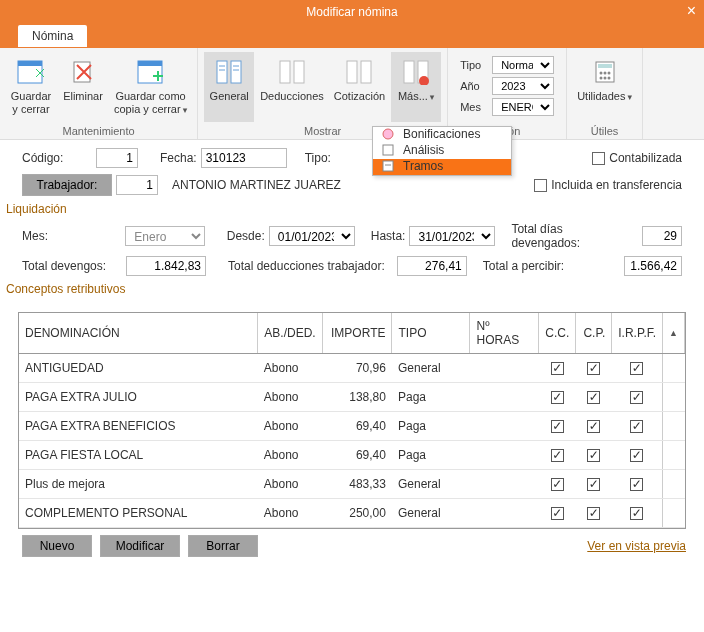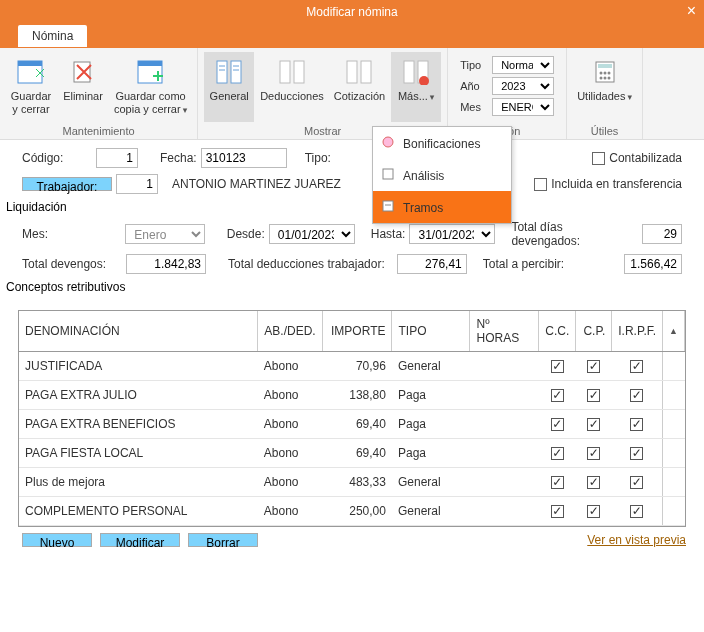--- a/index.html
+++ b/index.html
@@ -14,32 +14,32 @@
 .rbtn { display: flex; flex-direction: column; align-items: center; justify-content: flex-start; padding: 4px 4px 0 4px; cursor: pointer; text-align: center; line-height: 1.15; min-width: 50px; height: 70px; }
 .rbtn.sel { background: #dcdcdc; }
 .rbtn .ic { width: 32px; height: 32px; display: flex; align-items: center; justify-content: center; }
 .rbtn .lbl { font-size: 11px; margin-top: 2px; white-space: pre-line; }
 .rgroup .gname { font-size: 11px; color: #666; margin-top: auto; }
 .kvs { display: flex; flex-direction: column; gap: 3px; padding: 4px 6px; font-size: 11px; justify-content: center; }
 .kv { display: flex; align-items: center; gap: 4px; }
 .kv label { width: 28px; }
 .kv select, .kv .sel2 { font-size: 11px; border: 1px solid #bbb; padding: 1px 4px; height: 18px; background: #fff; }
 .dropdown { position: absolute; left: 372px; top: 126px; width: 140px; background: #fff; border: 1px solid #bbb; box-shadow: 2px 2px 4px rgba(0,0,0,0.15); z-index: 50; }
-.dropdown .ditem { display: flex; align-items: flex-end; gap: 6px; padding: 8px 8px; font-size: 12px; cursor: pointer; }
+.dropdown .ditem { display: flex; align-items: flex-start; gap: 6px; padding: 0 8px; font-size: 12px; cursor: pointer; }
 .dropdown .ditem.hover { background: #f97316; }
 .dropdown .dic { width: 16px; height: 16px; }
 .form { padding: 8px 22px 6px 22px; }
 .row { display: flex; align-items: center; gap: 4px; margin-bottom: 6px; font-size: 12px; }
 .row label { }
 .inp { border: 1px solid #bbb; background: #fff; padding: 2px 4px; font-size: 12px; text-align: right; height: 20px; }
 .inp.l { text-align: left; }
-.btn { border: 1px solid #aaa; background: #7dd3fc; padding: 2px 0; font-size: 12px; cursor: pointer; height: 14px; }
+.btn { border: 1px solid #aaa; background: #a3a3a3; padding: 2px 0; font-size: 12px; cursor: pointer; height: 22px; }
 .cbx { display: flex; align-items: center; gap: 4px; }
 .cbox { width: 13px; height: 13px; border: 1px solid #666; background: #fff; display: inline-flex; align-items: center; justify-content: center; }
-.sect { font-size: 12px; color: #000000; margin: 6px 0 6px 0; }
+.sect { font-size: 12px; color: #a16207; margin: 6px 0 6px 0; }
 .tablewrap { margin: 4px 18px 0 18px; border: 1px solid #999; }
 table { width: 100%; border-collapse: collapse; font-size: 12px; }
 th { background: #fff; border-bottom: 1px solid #999; border-right: 1px solid #ccc; padding: 6px 6px; text-align: left; font-weight: normal; }
 td { border-bottom: 1px solid #e5e5e5; padding: 7px 6px; }
 td.r { text-align: right; }
 td.c { text-align: center; }
 tr.selrow td { background: #eaeaea; }
 .chk { width: 13px; height: 13px; border: 1px solid #555; display: inline-flex; align-items: center; justify-content: center; }
 .foot { display: flex; align-items: center; padding: 6px 18px 0 22px; gap: 8px; }
 .linkr { margin-left: auto; color: #a16207; text-decoration: underline; font-size: 12px; cursor: pointer; }
@@ -297,21 +297,21 @@
       <th style="text-align:center">C.C.</th>
       <th style="text-align:right">C.P.</th>
       <th style="text-align:center">I.R.P.F.</th>
       <th class="scrolltab">
             <div class="up">▲</div>
           </th>
     </tr>
   </thead>
   <tbody id="tbody">
         <tr>
-          <td>JUSTIFICADA</td>
+          <td>ANTIGUEDAD</td>
           <td>Abono</td>
           <td class="r">70,96</td>
           <td>General</td>
           <td></td>
           <td class="c"><span class="chk">✓</span></td>
           <td class="c"><span class="chk">✓</span></td>
           <td class="c"><span class="chk">✓</span></td>
           <td class="scrolltab"></td>
         </tr>
         <tr>

